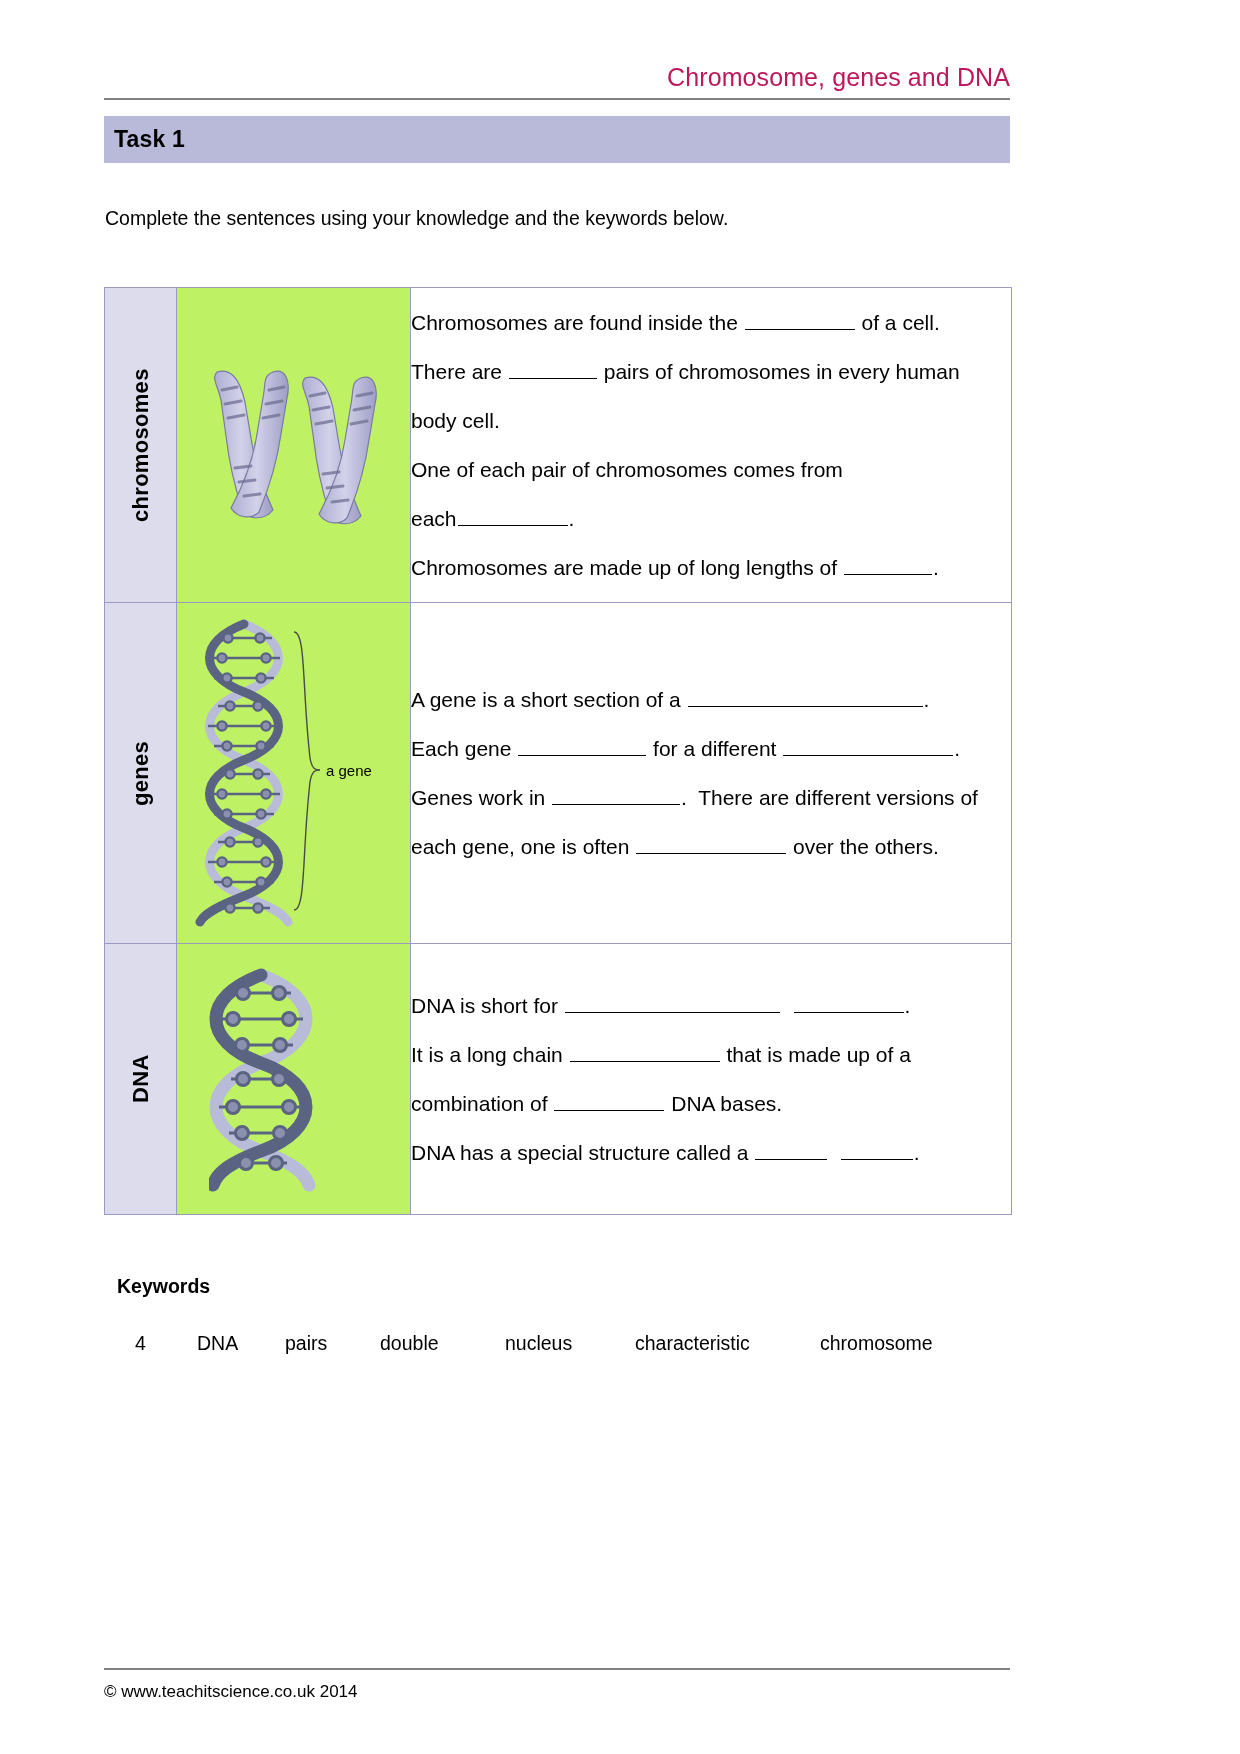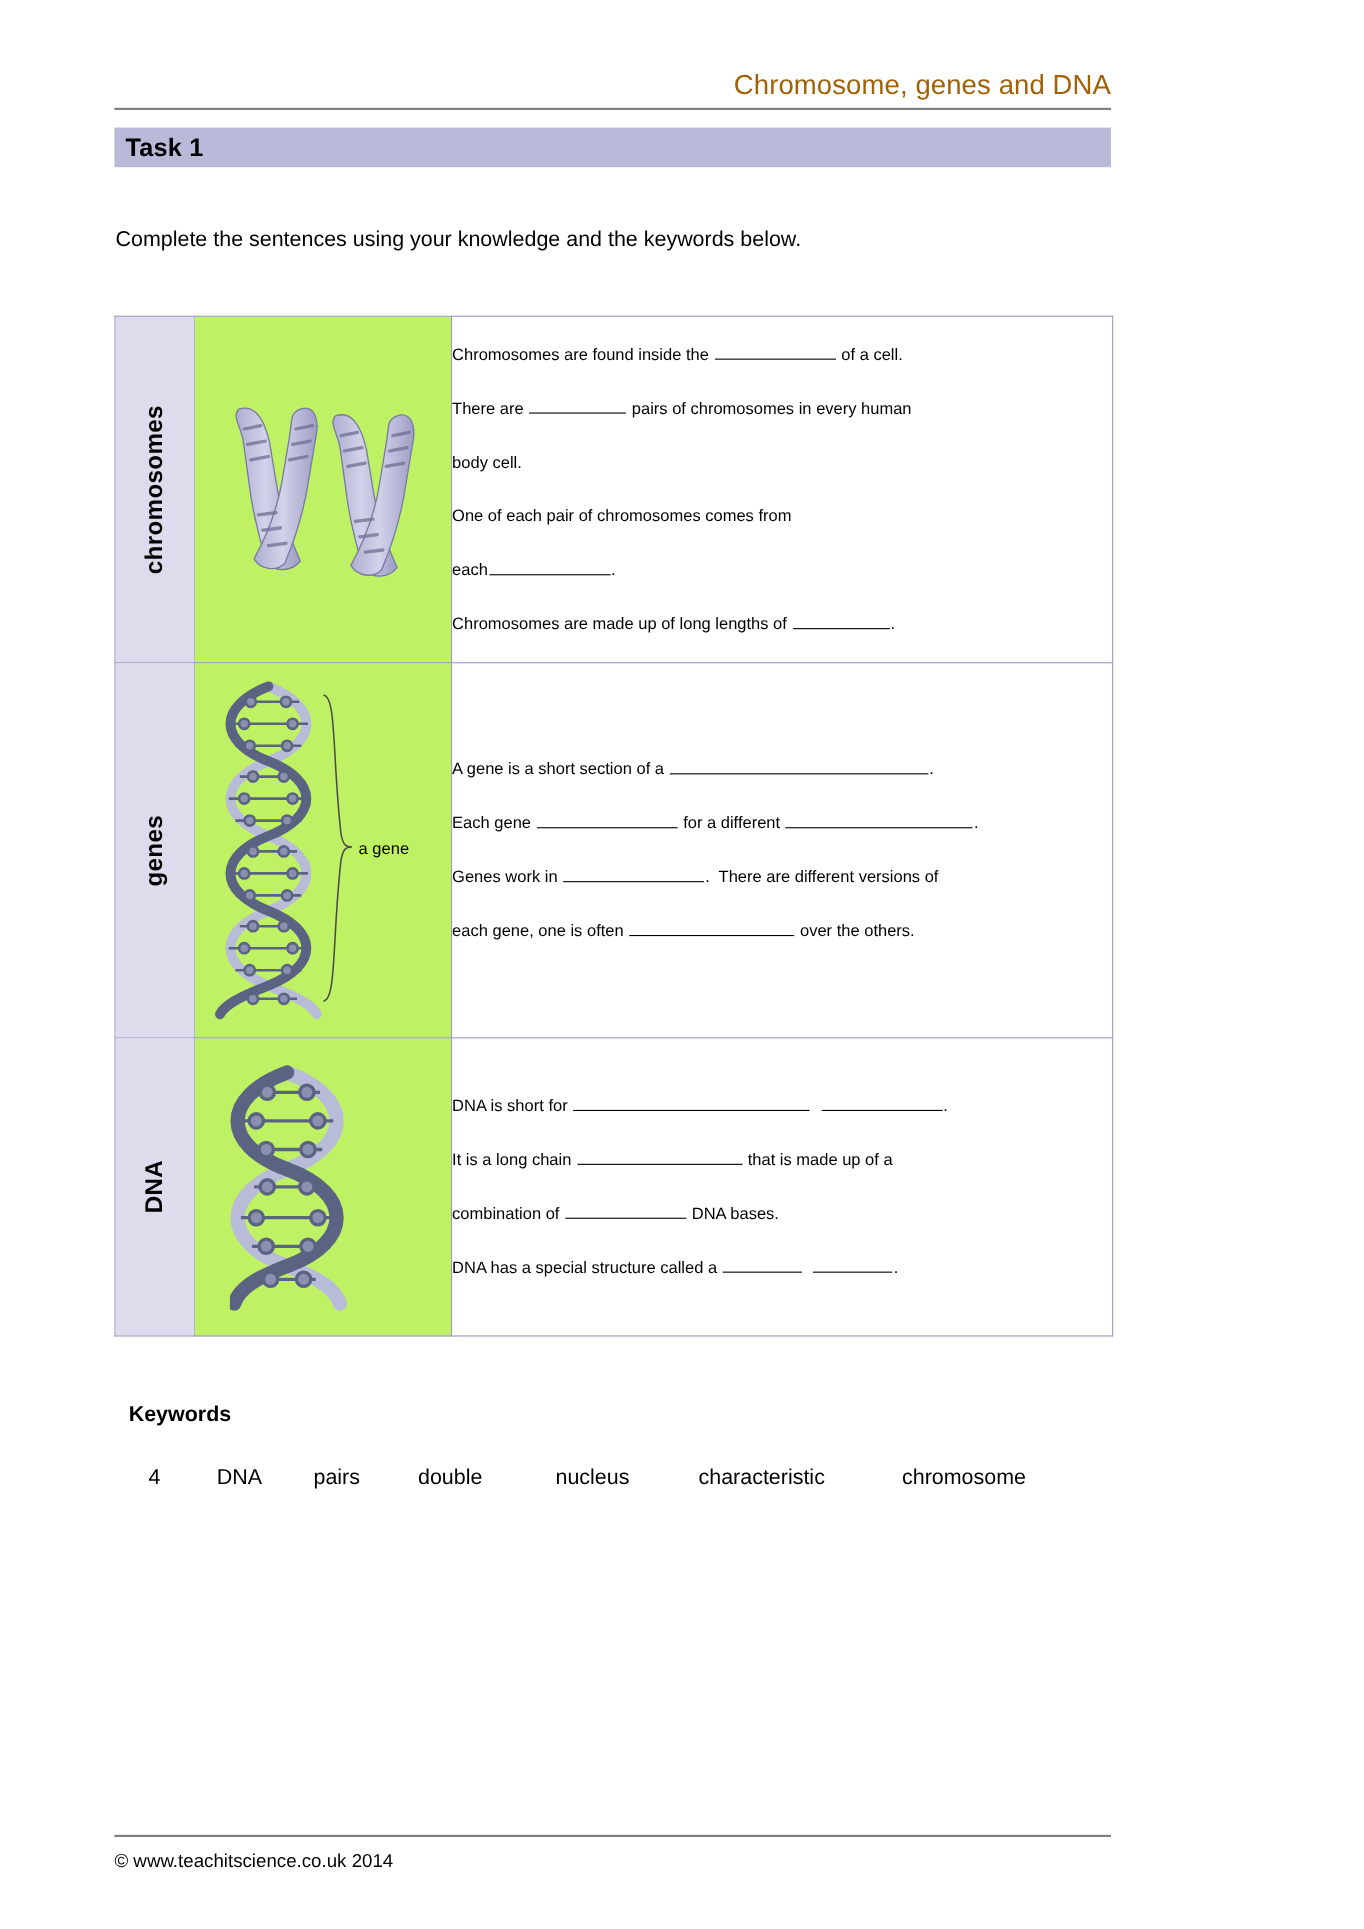--- a/index.html
+++ b/index.html
@@ -26,36 +26,36 @@
   .header {
     position: absolute;
     left: 104px;
     top: 60px;
     width: 906px;
   }
   .header-title {
     text-align: right;
     font-size: 25px;
     line-height: 34px;
-    color: #a16207;
+    color: #be185d;
     letter-spacing: 0.1px;
   }
   .header-rule {
     margin-top: 4px;
     border-bottom: 2.5px solid #808080;
     width: 906px;
   }
 
   
   .task-banner {
     position: absolute;
     left: 104px;
     top: 116px;
     width: 906px;
-    height: 36px;
+    height: 47px;
     background: #b9bad9;
     display: flex;
     align-items: center;
     padding-left: 10px;
   }
   .task-banner-label {
     font-size: 23px;
     font-weight: bold;
     letter-spacing: 0.2px;
   }
@@ -116,21 +116,21 @@
     justify-content: center;
   }
 
   .imgcell { text-align: center; }
   .imgcell svg { display: block; margin: 0 auto; }
 
   .textcell {
     padding: 14px 18px 14px 12px;
   }
   .sentence {
-    font-size: 15px;
+    font-size: 21px;
     line-height: 49px;
     white-space: nowrap;
   }
   .blank {
     display: inline-block;
     border-bottom: 1.6px solid #000;
     vertical-align: baseline;
     height: 17px;
     margin: 0 1px;
   }

